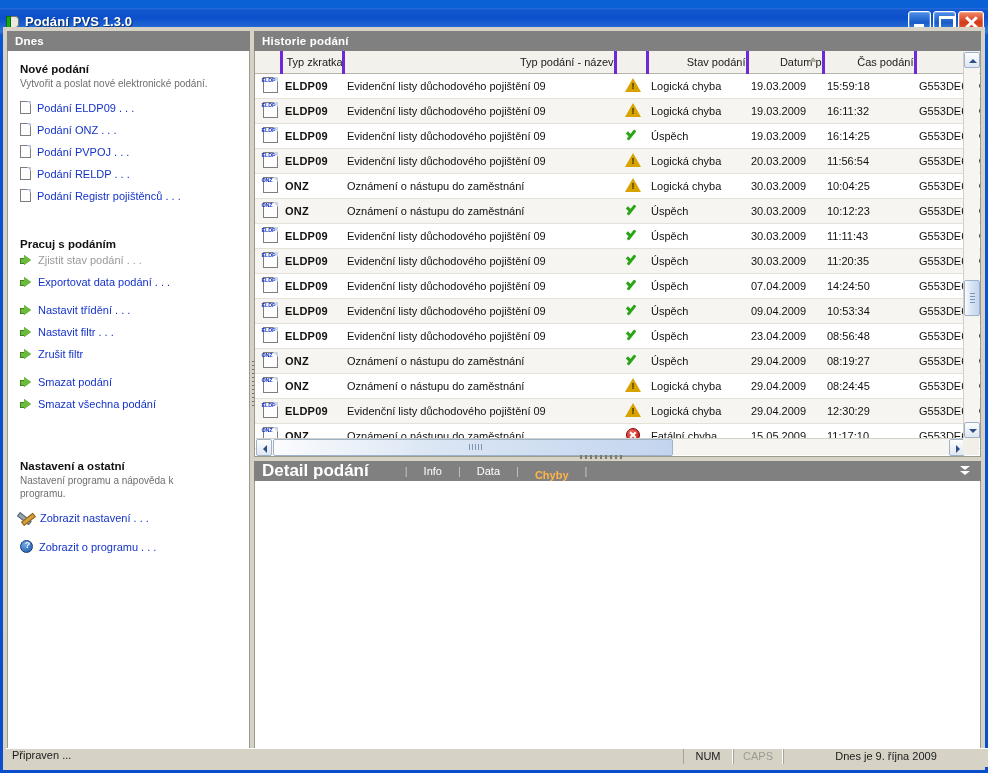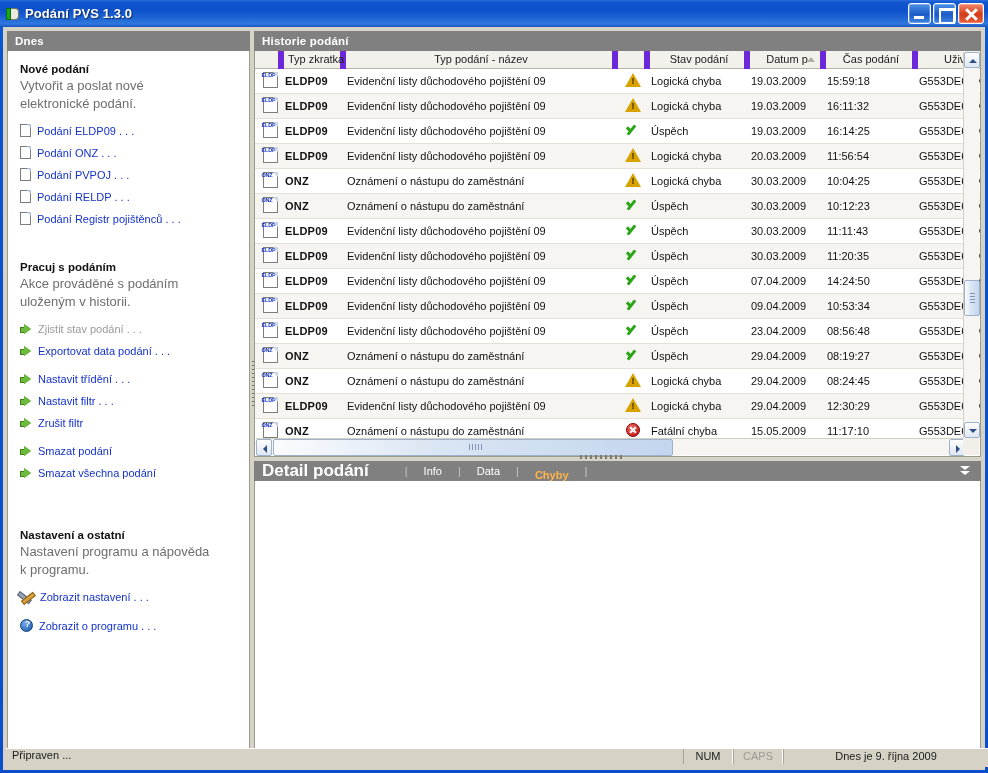--- a/index.html
+++ b/index.html
@@ -13,21 +13,21 @@
   }
 
   
   #window {
     position: absolute; left: 0; top: 0;
     width: 988px; height: 773px;
     background: linear-gradient(to bottom,#0a62d6 0%,#0a53d0 8%,#0a4ecb 100%);
     border: 0;
   }
   #titlebar {
-    position: absolute; left: 0; top: 0; width: 988px; height: 27px;
+    position: absolute; left: 0; top: 8px; width: 988px; height: 27px;
     background: linear-gradient(to bottom,
         #2a6ddb 0%, #1257cf 8%, #0c4fcb 35%, #1a5fd2 60%, #2f79dd 88%, #1a52c0 100%);
     display: flex; align-items: center;
   }
   #titlebar .app-ico {
     width: 16px; height: 16px; margin: 0 4px 0 5px;
     position: relative; flex: 0 0 auto;
   }
   #titlebar .app-ico .g1 {
     position: absolute; left: 1px; top: 2px; width: 5px; height: 12px;
@@ -92,21 +92,21 @@
   #sidebar .panel-body {
     height: 703px; background: #ffffff;
     border: 1px solid #9a9a8d; border-top: none;
     padding: 10px 10px 0 10px;
     overflow: hidden;
   }
   .sec-title {
     font-weight: bold; font-size: 11.5px; color: #111; margin: 2px 0 2px 2px;
   }
   .sec-desc {
-    color: #6e6e6e; font-size: 13px; line-height: 18px;
+    color: #6e6e6e; font-size: 10px; line-height: 13px;
     margin: 0 0 10px 2px; max-width: 195px;
   }
   .link-row {
     display: flex; align-items: center; gap: 6px;
     margin: 0 0 7px 2px; height: 15px;
   }
   .link-row .lbl {
     color: #1432c8; font-size: 11px; white-space: nowrap;
   }
   .link-row.disabled .lbl { color: #9a9a9a; }
@@ -185,23 +185,23 @@
   #histpanel {
     position: absolute; left: 0; top: 0; width: 727px; height: 426px;
   }
   #grid-wrap {
     position: absolute; left: 0; top: 20px; width: 727px; height: 406px;
     background: #ffffff; border: 1px solid #9a9a8d; border-top: none;
     overflow: hidden;
   }
   table.grid { border-collapse: collapse; table-layout: fixed; width: 100%; }
   table.grid th {
-    height: 17px; background: #f2f1ec; font-weight: normal; font-size: 11px;
-    color: #1a1a1a; text-align: center; padding: 0 0 0 4px;
-    border-right: 6px solid #6d28d9; border-bottom: 1px solid #b9b7ac;
+    height: 22px; background: #f2f1ec; font-weight: normal; font-size: 11px;
+    color: #1a1a1a; text-align: right; padding: 0 0 0 4px;
+    border-right: 3px solid #6d28d9; border-bottom: 1px solid #b9b7ac;
     white-space: nowrap; position: relative;
   }
   table.grid th.sorted .sortmark {
     position: absolute; right: 5px; top: 6px;
     border-left: 4px solid transparent; border-right: 4px solid transparent;
     border-bottom: 5px solid #b0aea2;
   }
   table.grid td {
     height: 25px; font-size: 11px; color: #111; padding: 0 0 0 4px;
     border-bottom: 1px solid #e3e1d8; white-space: nowrap; overflow: hidden;
@@ -409,21 +409,20 @@
           <span class="lbl">Podání RELDP . . .</span>
         </div>
         <div class="link-row">
           <span class="ico-doc"></span>
           <span class="lbl">Podání Registr pojištěnců . . .</span>
         </div>
 
         <div class="gap-lg"></div>
 
         <div class="sec-title">Pracuj s podáním</div>
-        <div class="sec-desc">Akce prováděné s podáním uloženým v historii.</div>
 
         <div class="link-row disabled">
           <span class="ico-arrow"></span>
           <span class="lbl">Zjistit stav podání . . .</span>
         </div>
         <div class="link-row">
           <span class="ico-arrow"></span>
           <span class="lbl">Exportovat data podání . . .</span>
         </div>
 

